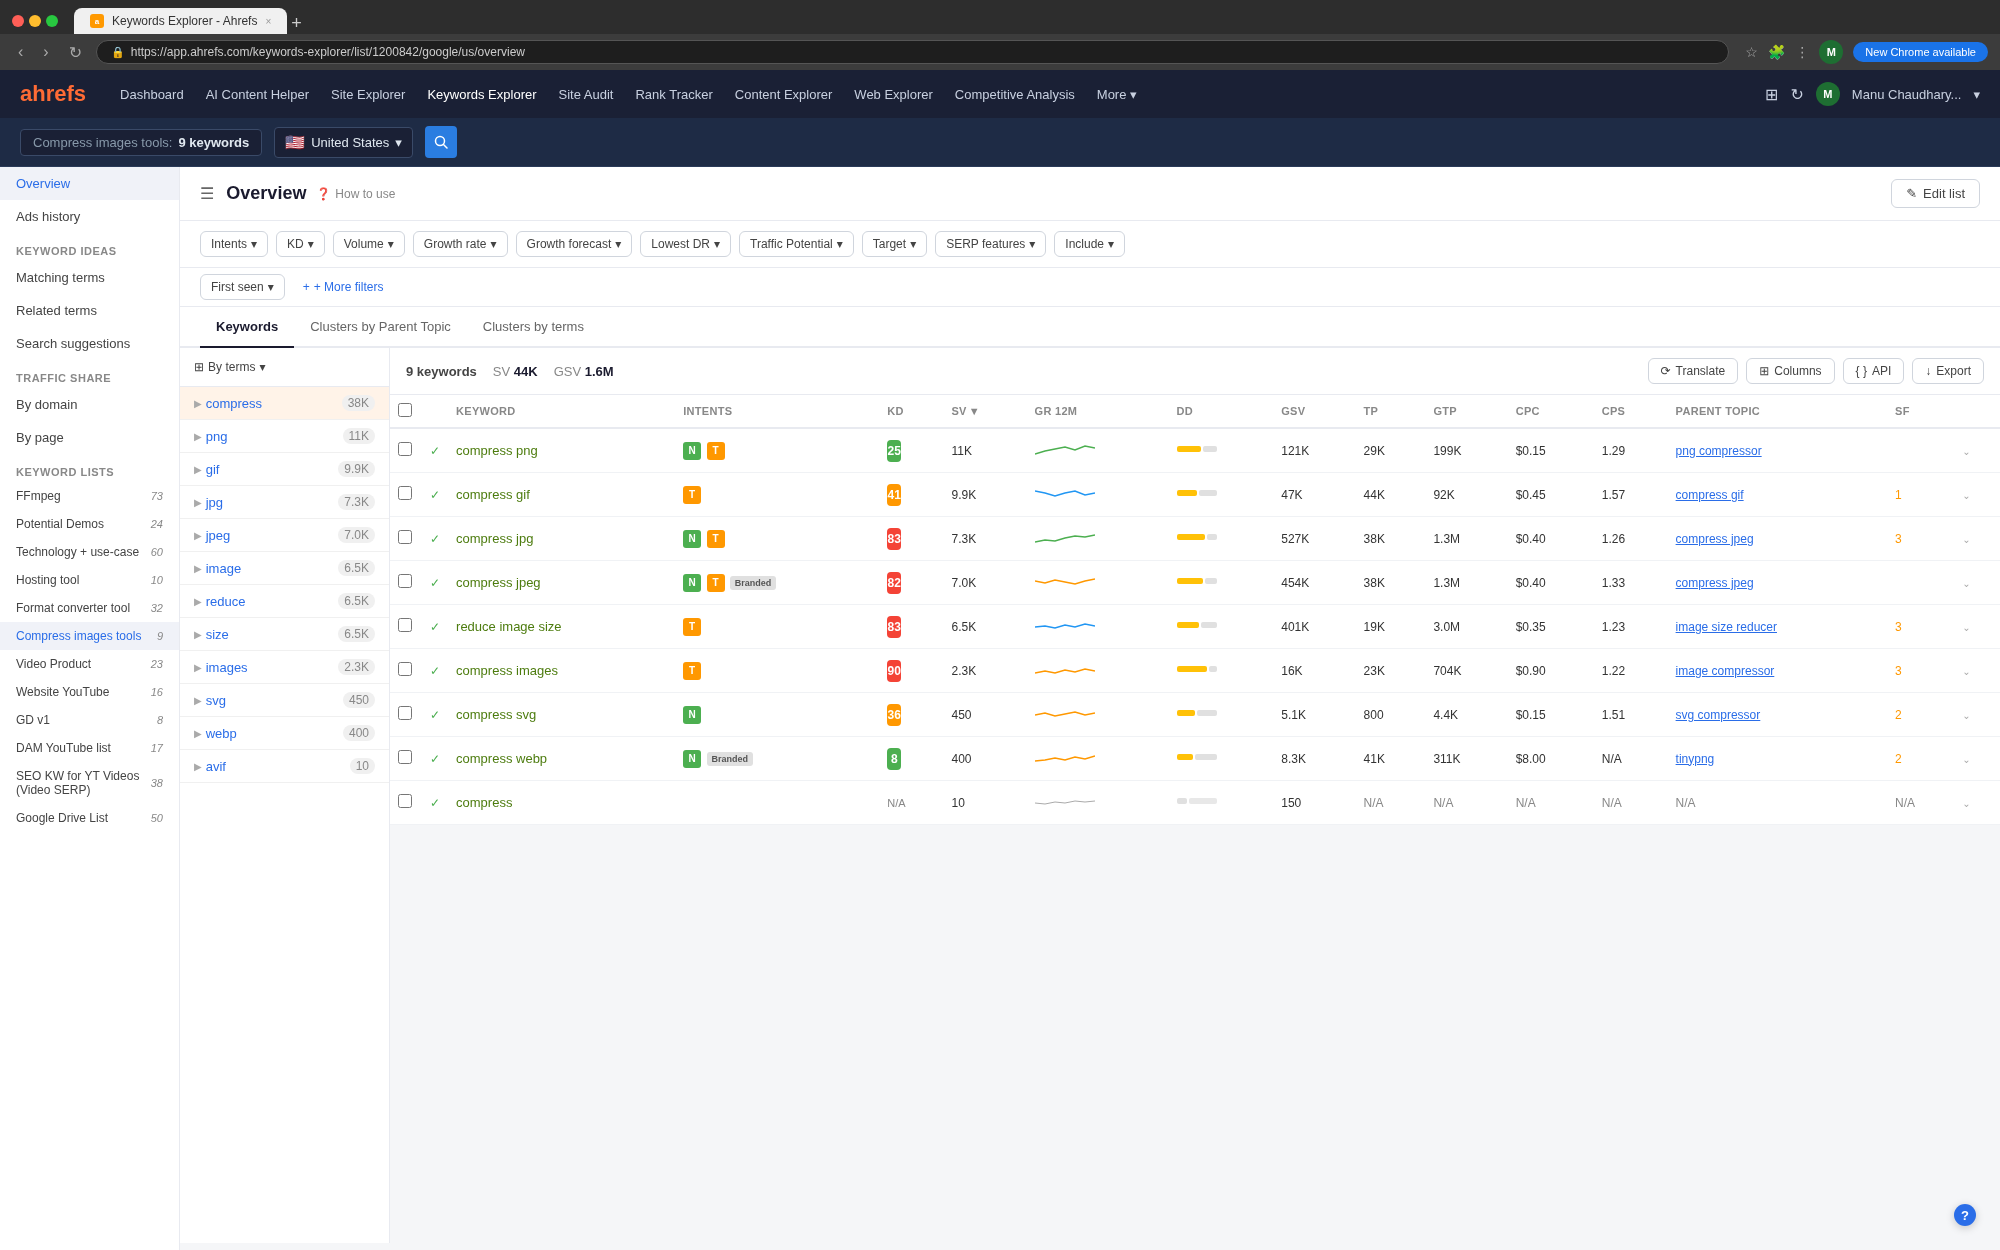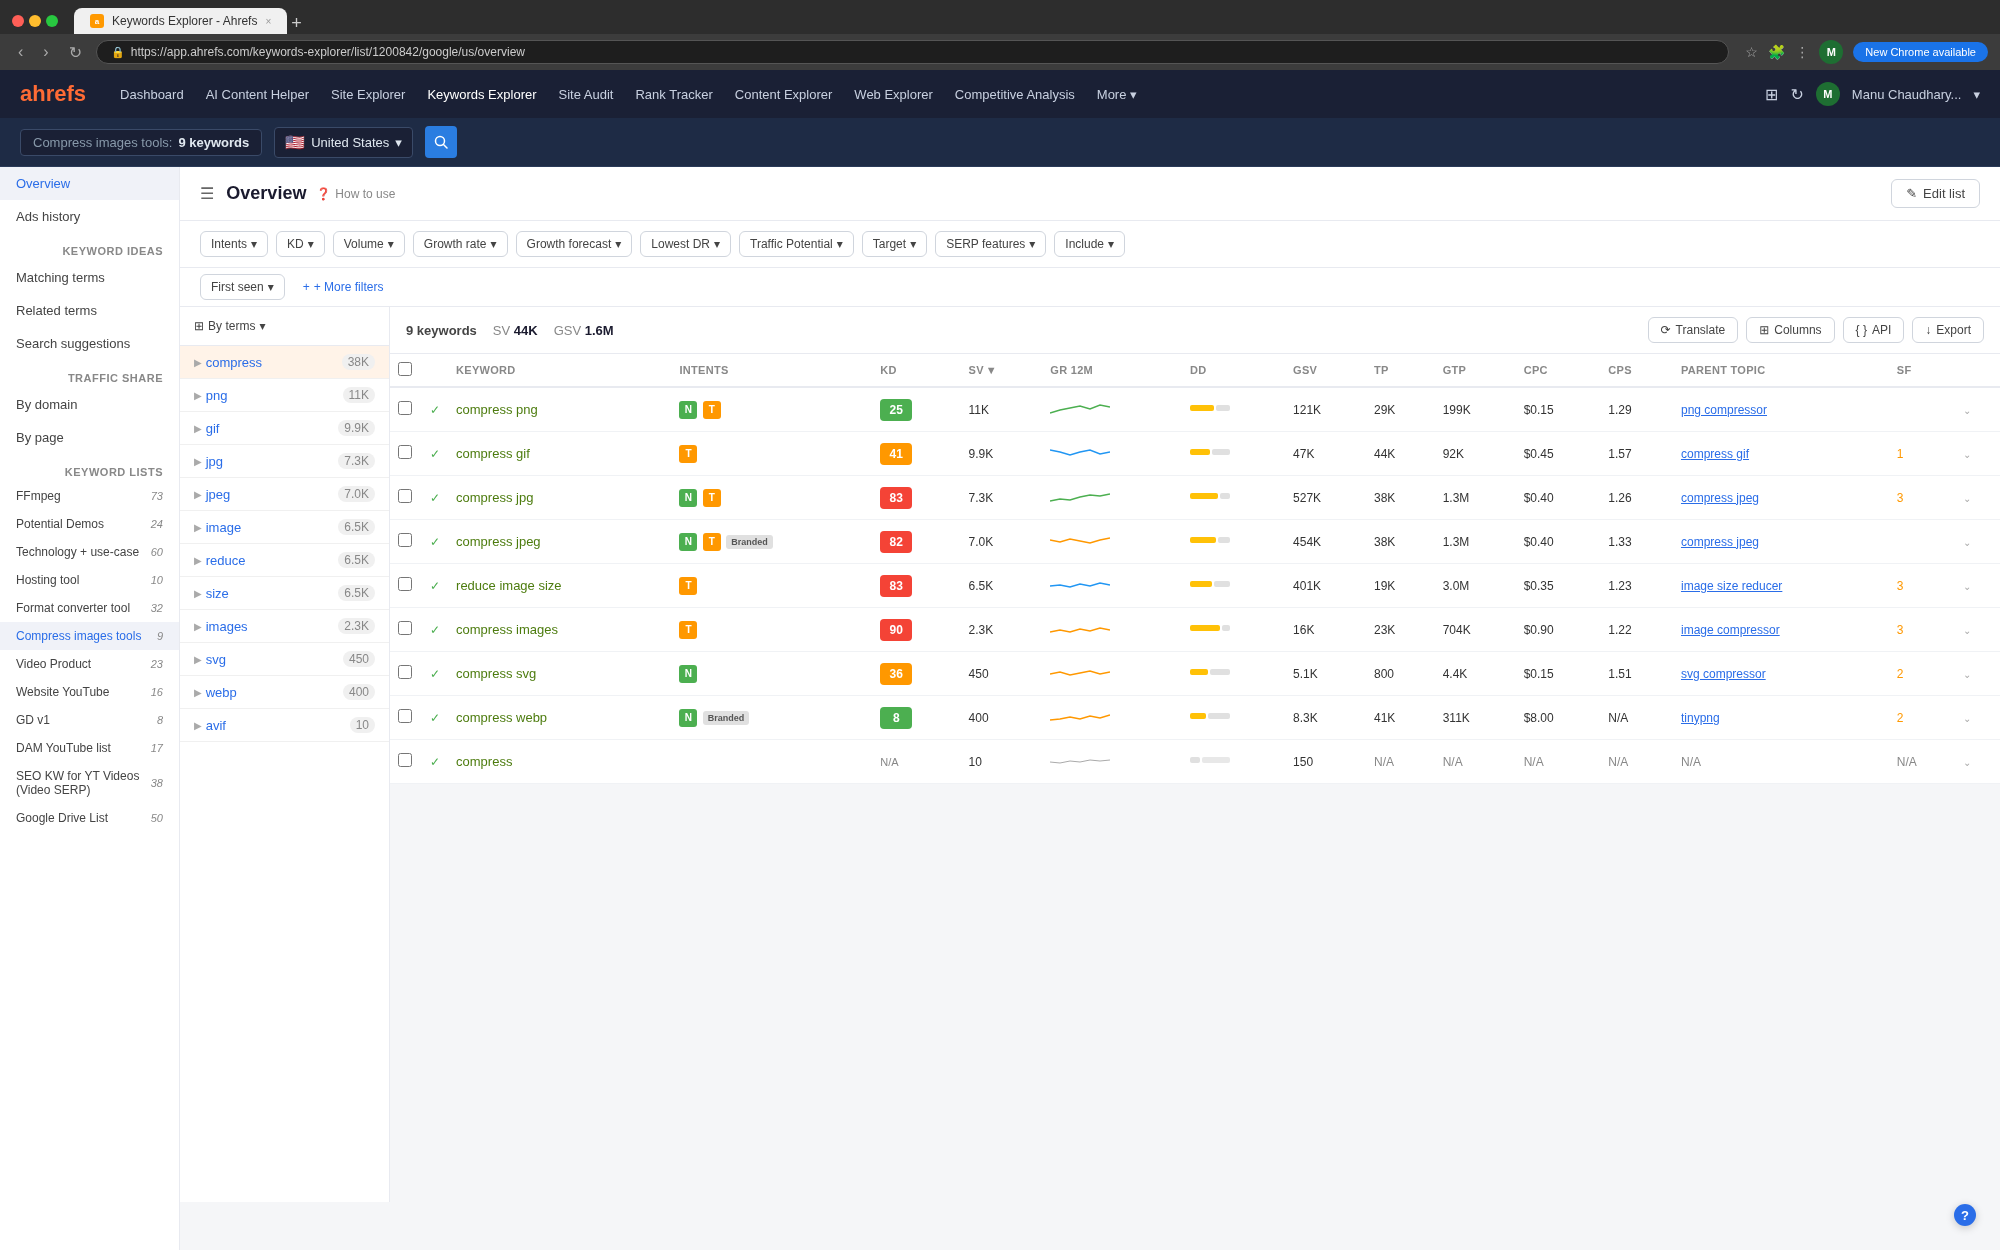--- a/index.html
+++ b/index.html
@@ -44,21 +44,21 @@
     .flag { font-size: 16px; }
     .search-icon-btn { background: #2a7de1; border: none; border-radius: 4px; color: #fff; width: 32px; height: 32px; cursor: pointer; display: flex; align-items: center; justify-content: center; }
 
     
     .main-layout { display: flex; height: calc(100vh - 155px); }
 
     
     .sidebar { width: 180px; background: #fff; border-right: 1px solid #e8eaf0; overflow-y: auto; flex-shrink: 0; }
     .sidebar-item { padding: 9px 16px; color: #444; cursor: pointer; font-size: 13px; }
     .sidebar-item.active { background: #f0f2f8; color: #2a6de8; font-weight: 500; }
-    .sidebar-section { padding: 12px 16px 4px; color: #888; font-size: 11px; font-weight: 700; text-transform: uppercase; letter-spacing: 0.5px; text-align: right; }
+    .sidebar-section { padding: 12px 16px 4px; color: #888; font-size: 11px; font-weight: 700; text-transform: uppercase; letter-spacing: 0.5px; }
     .sidebar-list-item { padding: 7px 16px; color: #444; cursor: pointer; font-size: 12px; display: flex; justify-content: space-between; align-items: center; }
     .sidebar-list-item.active { background: #f0f2f8; color: #2a6de8; }
     .sidebar-count { color: #888; font-size: 11px; font-style: italic; }
 
     
     .content-area { flex: 1; overflow: auto; background: #f5f6f8; }
     .content-header { background: #fff; padding: 12px 20px; display: flex; align-items: center; justify-content: space-between; border-bottom: 1px solid #e8eaf0; }
     .page-title { font-size: 18px; font-weight: 700; color: #1a1a2e; }
     .how-to-use { color: #888; font-size: 12px; display: flex; align-items: center; gap: 4px; cursor: pointer; }
     .edit-list-btn { background: #fff; border: 1px solid #d0d5dd; border-radius: 6px; padding: 6px 14px; font-size: 13px; cursor: pointer; display: flex; align-items: center; gap: 6px; color: #444; }
@@ -100,21 +100,21 @@
     
     table { width: 100%; border-collapse: collapse; background: #fff; }
     thead tr { border-bottom: 2px solid #e8eaf0; }
     th { padding: 8px 8px; font-size: 11px; color: #888; font-weight: 600; text-align: left; white-space: nowrap; text-transform: uppercase; letter-spacing: 0.3px; }
     td { padding: 10px 8px; font-size: 12px; color: #333; border-bottom: 1px solid #f0f2f5; vertical-align: middle; }
     .keyword-link { color: #4d7c0f; text-decoration: none; font-size: 13px; }
     .intent-badge { display: inline-flex; align-items: center; justify-content: center; width: 18px; height: 18px; border-radius: 3px; font-size: 10px; font-weight: 700; color: #fff; }
     .intent-n { background: #4caf50; }
     .intent-t { background: #ff9800; }
     .intent-branded { background: #e0e0e0; color: #555; font-size: 9px; padding: 2px 5px; border-radius: 3px; height: auto; width: auto; }
-    .kd-badge { width: 32px; height: 22px; border-radius: 4px; display: flex; align-items: center; justify-content: center; font-size: 12px; font-weight: 700; color: #fff; }
+    .kd-badge { width: 14px; height: 22px; border-radius: 4px; display: flex; align-items: center; justify-content: center; font-size: 12px; font-weight: 700; color: #fff; }
     .kd-green { background: #4caf50; }
     .kd-orange { background: #ff9800; }
     .kd-red { background: #f44336; }
     .parent-link { color: #2a6de8; font-size: 12px; }
     .checkbox { width: 14px; height: 14px; cursor: pointer; }
     .checkmark { color: #4caf50; font-size: 12px; }
     .expand-icon { color: #aaa; font-size: 10px; cursor: pointer; }
     .sv-sort { display: flex; align-items: center; gap: 2px; }
     .help-circle { width: 22px; height: 22px; border-radius: 50%; background: #2a6de8; color: #fff; display: flex; align-items: center; justify-content: center; font-size: 13px; font-weight: 700; position: fixed; bottom: 24px; right: 24px; cursor: pointer; box-shadow: 0 2px 8px rgba(0,0,0,0.2); }
   </style>
@@ -288,20 +288,25 @@
       <button class="filter-btn">Include <span>▾</span></button>
     </div>
     <div class="filters-bar" style="padding-top:6px;padding-bottom:6px;">
       <button class="filter-btn">First seen <span>▾</span></button>
       <span class="more-filters-btn">
         <span>+</span>
         <span>+ More filters</span>
       </span>
     </div>
 
+    <div class="tabs-bar">
+      <div class="tab-item active">Keywords</div>
+      <div class="tab-item">Clusters by Parent Topic</div>
+      <div class="tab-item">Clusters by terms</div>
+    </div>
 
     <div class="table-section">
 
       <div class="cluster-panel">
         <div class="cluster-header">
           <div class="by-terms-btn">
             <span>⊞</span>
             <span>By terms</span>
             <span>▾</span>
           </div>

